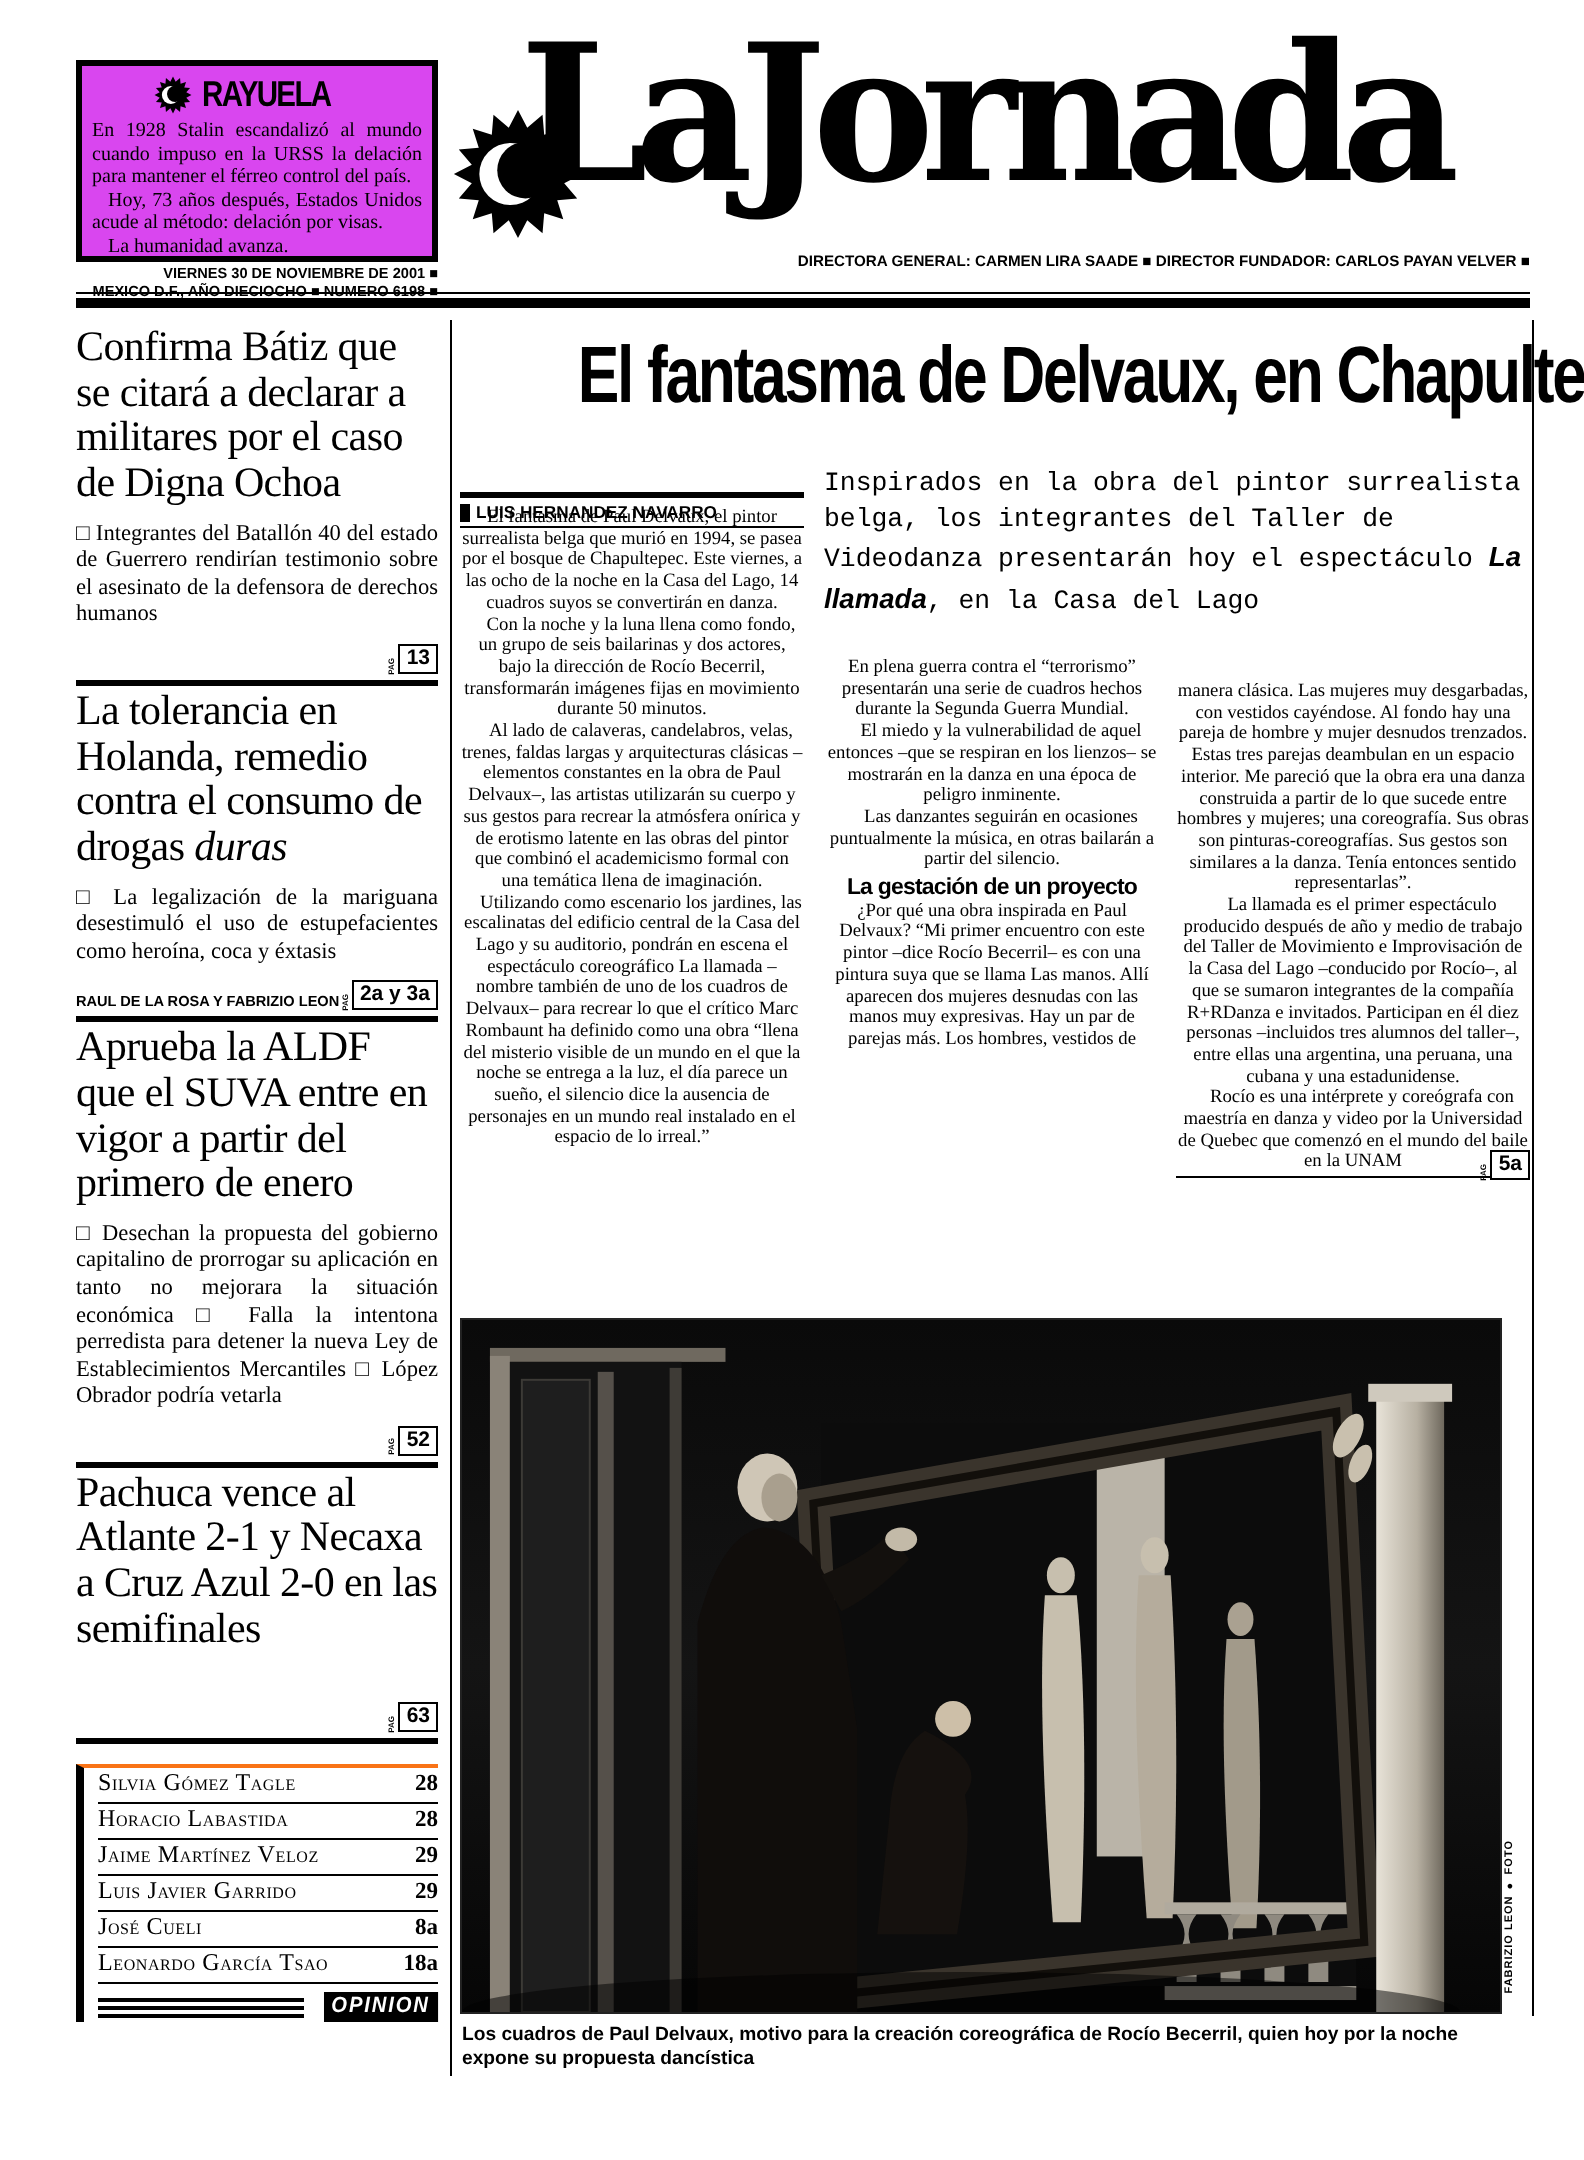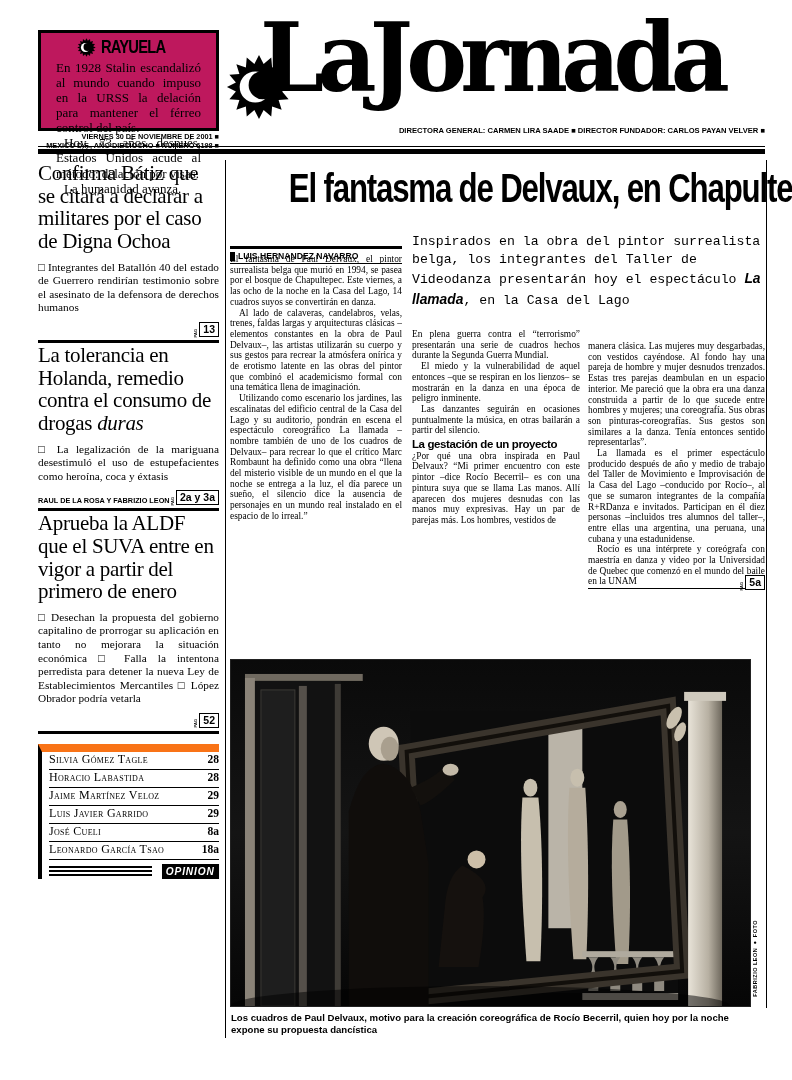--- a/index.html
+++ b/index.html
@@ -2,25 +2,25 @@
 <html><head>
 <meta charset="utf-8">
 <style>
   html,body{margin:0;padding:0;}
   body{width:792px;height:1080px;position:relative;background:#fff;overflow:hidden;
        font-family:"Liberation Serif",serif;color:#000;}
   .abs{position:absolute;}
 
   
   .rayuela-box{left:38px;top:30px;width:181px;height:101px;border:3px solid #000;
-               padding:3px 15px;box-sizing:border-box;background:#be185d;}
+               padding:3px 5px;box-sizing:border-box;background:#d946ef;}
   .ray-head{display:flex;align-items:center;justify-content:center;gap:5px;margin:1px 0 2px 0;}
   .ray-title{font-family:"Liberation Sans",sans-serif;font-weight:bold;font-size:18px;
              letter-spacing:-1px;transform:scaleX(.82);transform-origin:left;white-space:nowrap;}
-  .ray-body{font-size:13px;line-height:1.16;text-align:justify;}
+  .ray-body{font-size:10px;line-height:1.16;text-align:justify;}
   .ray-body .ind{text-indent:8px;margin:0;}
   .date-lines{left:38px;top:132px;width:181px;text-align:right;
               font-family:"Liberation Sans",sans-serif;font-weight:bold;font-size:7.3px;line-height:1.25;}
   .mast{left:226px;top:16px;width:539px;height:112px;}
   .mast-sun{position:absolute;left:0;top:38px;}
   .mast-title{position:absolute;left:34px;top:-14px;font-family:"DejaVu Serif",serif;font-weight:bold;
               font-size:95px;letter-spacing:-7px;white-space:nowrap;transform:scaleX(.96);transform-origin:left;}
   .directors{left:226px;top:126px;width:539px;text-align:right;
              font-family:"Liberation Sans",sans-serif;font-weight:bold;font-size:7.6px;}
   .rule-thin{left:38px;top:146px;width:727px;height:1px;background:#000;}
@@ -37,42 +37,42 @@
   .ref-row{display:flex;justify-content:space-between;align-items:center;margin-top:7px;}
   .ref-row.solo{justify-content:flex-end;}
   .s-byline{font-family:"Liberation Sans",sans-serif;font-weight:bold;font-size:7.3px;align-self:flex-end;}
   .page-ref{display:inline-flex;align-items:flex-end;}
   .pag{writing-mode:vertical-rl;transform:rotate(180deg);font-family:"Liberation Sans",sans-serif;
        font-weight:bold;font-size:4px;letter-spacing:0;line-height:1;margin-right:1px;}
   .ref-box{border:1.5px solid #000;padding:0 3px;font-family:"Liberation Sans",sans-serif;
            font-weight:bold;font-size:10.5px;line-height:13px;background:#fff;white-space:nowrap;}
   .story.gap-top .ref-row{margin-top:26px;}
 
-  .columnists{border-top:8px solid #f97316;border-left:4px solid #000;padding-left:7px;margin-top:10px;}
+  .columnists{border-top:2px solid #f97316;border-left:4px solid #000;padding-left:7px;margin-top:10px;}
   .col-row{display:flex;justify-content:space-between;align-items:baseline;
            border-bottom:1px solid #000;height:17px;}
   .col-name{font-variant:small-caps;font-size:12px;letter-spacing:.3px;}
   .col-page{font-weight:bold;font-size:11.5px;}
   .opinion-row{display:flex;align-items:center;gap:5px;margin-top:4px;}
   .triple{flex:1;}
   .triple div{height:2px;background:#000;margin:2px 0;}
   .opinion-tag{background:#000;color:#fff;font-family:"Liberation Sans",sans-serif;font-weight:bold;
                font-style:italic;font-size:11px;letter-spacing:1px;padding:1px 5px 2px 4px;
                transform:scaleX(.92);transform-origin:right;}
 
   
   .main-headline{left:230px;top:166px;width:535px;text-align:center;margin:0;
                  font-family:"Liberation Sans",sans-serif;font-weight:bold;font-size:40px;
                  letter-spacing:-1.5px;white-space:nowrap;transform:scaleX(.78);transform-origin:center;}
   .byline-box{left:230px;top:246px;width:172px;border-top:3px solid #000;border-bottom:1px solid #000;
               padding:2px 0;font-family:"Liberation Sans",sans-serif;font-weight:bold;font-size:8.6px;
               display:flex;align-items:center;gap:3px;}
   .chip{display:inline-block;width:5px;height:9px;background:#000;}
   .bodytext{font-size:9.4px;line-height:10.7px;text-align:justify;}
-  .bodytext p{margin:0;}
+  .bodytext p{margin:0;text-align:center;}
   .bodytext p + p{text-indent:9px;}
   .col1{left:230px;top:254px;width:172px;}
   .deck{left:412px;top:233px;width:353px;font-family:"Liberation Mono",monospace;
         font-size:13.2px;line-height:1.38;}
   .deck .it{font-family:"Liberation Sans",sans-serif;font-weight:bold;font-style:italic;font-size:13.8px;}
   .col2{left:412px;top:329px;width:168px;}
   .col3{left:588px;top:341px;width:177px;}
   .subhead{font-family:"Liberation Sans",sans-serif;font-weight:bold;font-size:11.5px;
            letter-spacing:-.4px;margin:3px 0 1px 0 !important;text-indent:0 !important;text-align:left;}
   .col3 p:last-of-type{border-bottom:1px solid #000;padding-bottom:1px;}
@@ -157,20 +157,29 @@
     <h2 class="s-head">Aprueba la ALDF que el SUVA entre en vigor a partir del primero de enero</h2>
     <p class="s-sum">□ Desechan la propuesta del gobierno capitalino de prorrogar su aplicación en tanto no mejorara la situación económica □ Falla la intentona perredista para detener la nueva Ley de Establecimientos Mercantiles □ López Obrador podría vetarla</p>
     <div class="ref-row solo">
       <span class="page-ref">
         <span class="pag">PAG</span>
         <span class="ref-box">52</span>
       </span>
     </div>
   </section>
 
+  <section class="story gap-top">
+    <h2 class="s-head">Pachuca vence al Atlante 2-1 y Necaxa a Cruz Azul 2-0 en las semifinales</h2>
+    <div class="ref-row solo">
+      <span class="page-ref">
+        <span class="pag">PAG</span>
+        <span class="ref-box">63</span>
+      </span>
+    </div>
+  </section>
 
   <div class="columnists">
     <div class="col-row">
       <span class="col-name">Silvia Gómez Tagle</span>
       <span class="col-page">28</span>
     </div>
     <div class="col-row">
       <span class="col-name">Horacio Labastida</span>
       <span class="col-page">28</span>
     </div>
@@ -203,20 +212,21 @@
 
 <h1 class="abs main-headline">El fantasma de Delvaux, en Chapultepec</h1>
 
 <div class="abs byline-box">
   <span class="chip"></span>
   <span>LUIS HERNANDEZ NAVARRO</span>
 </div>
 
 <div class="abs col1 bodytext">
   <p>El fantasma de Paul Delvaux, el pintor surrealista belga que murió en 1994, se pasea por el bosque de Chapultepec. Este viernes, a las ocho de la noche en la Casa del Lago, 14 cuadros suyos se convertirán en danza.</p>
+  <p>Con la noche y la luna llena como fondo, un grupo de seis bailarinas y dos actores, bajo la dirección de Rocío Becerril, transformarán imágenes fijas en movimiento durante 50 minutos.</p>
   <p>Al lado de calaveras, candelabros, velas, trenes, faldas largas y arquitecturas clásicas –elementos constantes en la obra de Paul Delvaux–, las artistas utilizarán su cuerpo y sus gestos para recrear la atmósfera onírica y de erotismo latente en las obras del pintor que combinó el academicismo formal con una temática llena de imaginación.</p>
   <p>Utilizando como escenario los jardines, las escalinatas del edificio central de la Casa del Lago y su auditorio, pondrán en escena el espectáculo coreográfico La llamada –nombre también de uno de los cuadros de Delvaux– para recrear lo que el crítico Marc Rombaunt ha definido como una obra “llena del misterio visible de un mundo en el que la noche se entrega a la luz, el día parece un sueño, el silencio dice la ausencia de personajes en un mundo real instalado en el espacio de lo irreal.”</p>
 </div>
 
 <div class="abs deck">
   <span>Inspirados en la obra del pintor surrealista belga, los integrantes del Taller de Videodanza presentarán hoy el espectáculo </span><span class="it">La llamada</span><span>, en la Casa del Lago</span>
 </div>
 
 <div class="abs col2 bodytext">
   <p>En plena guerra contra el “terrorismo” presentarán una serie de cuadros hechos durante la Segunda Guerra Mundial.</p>

